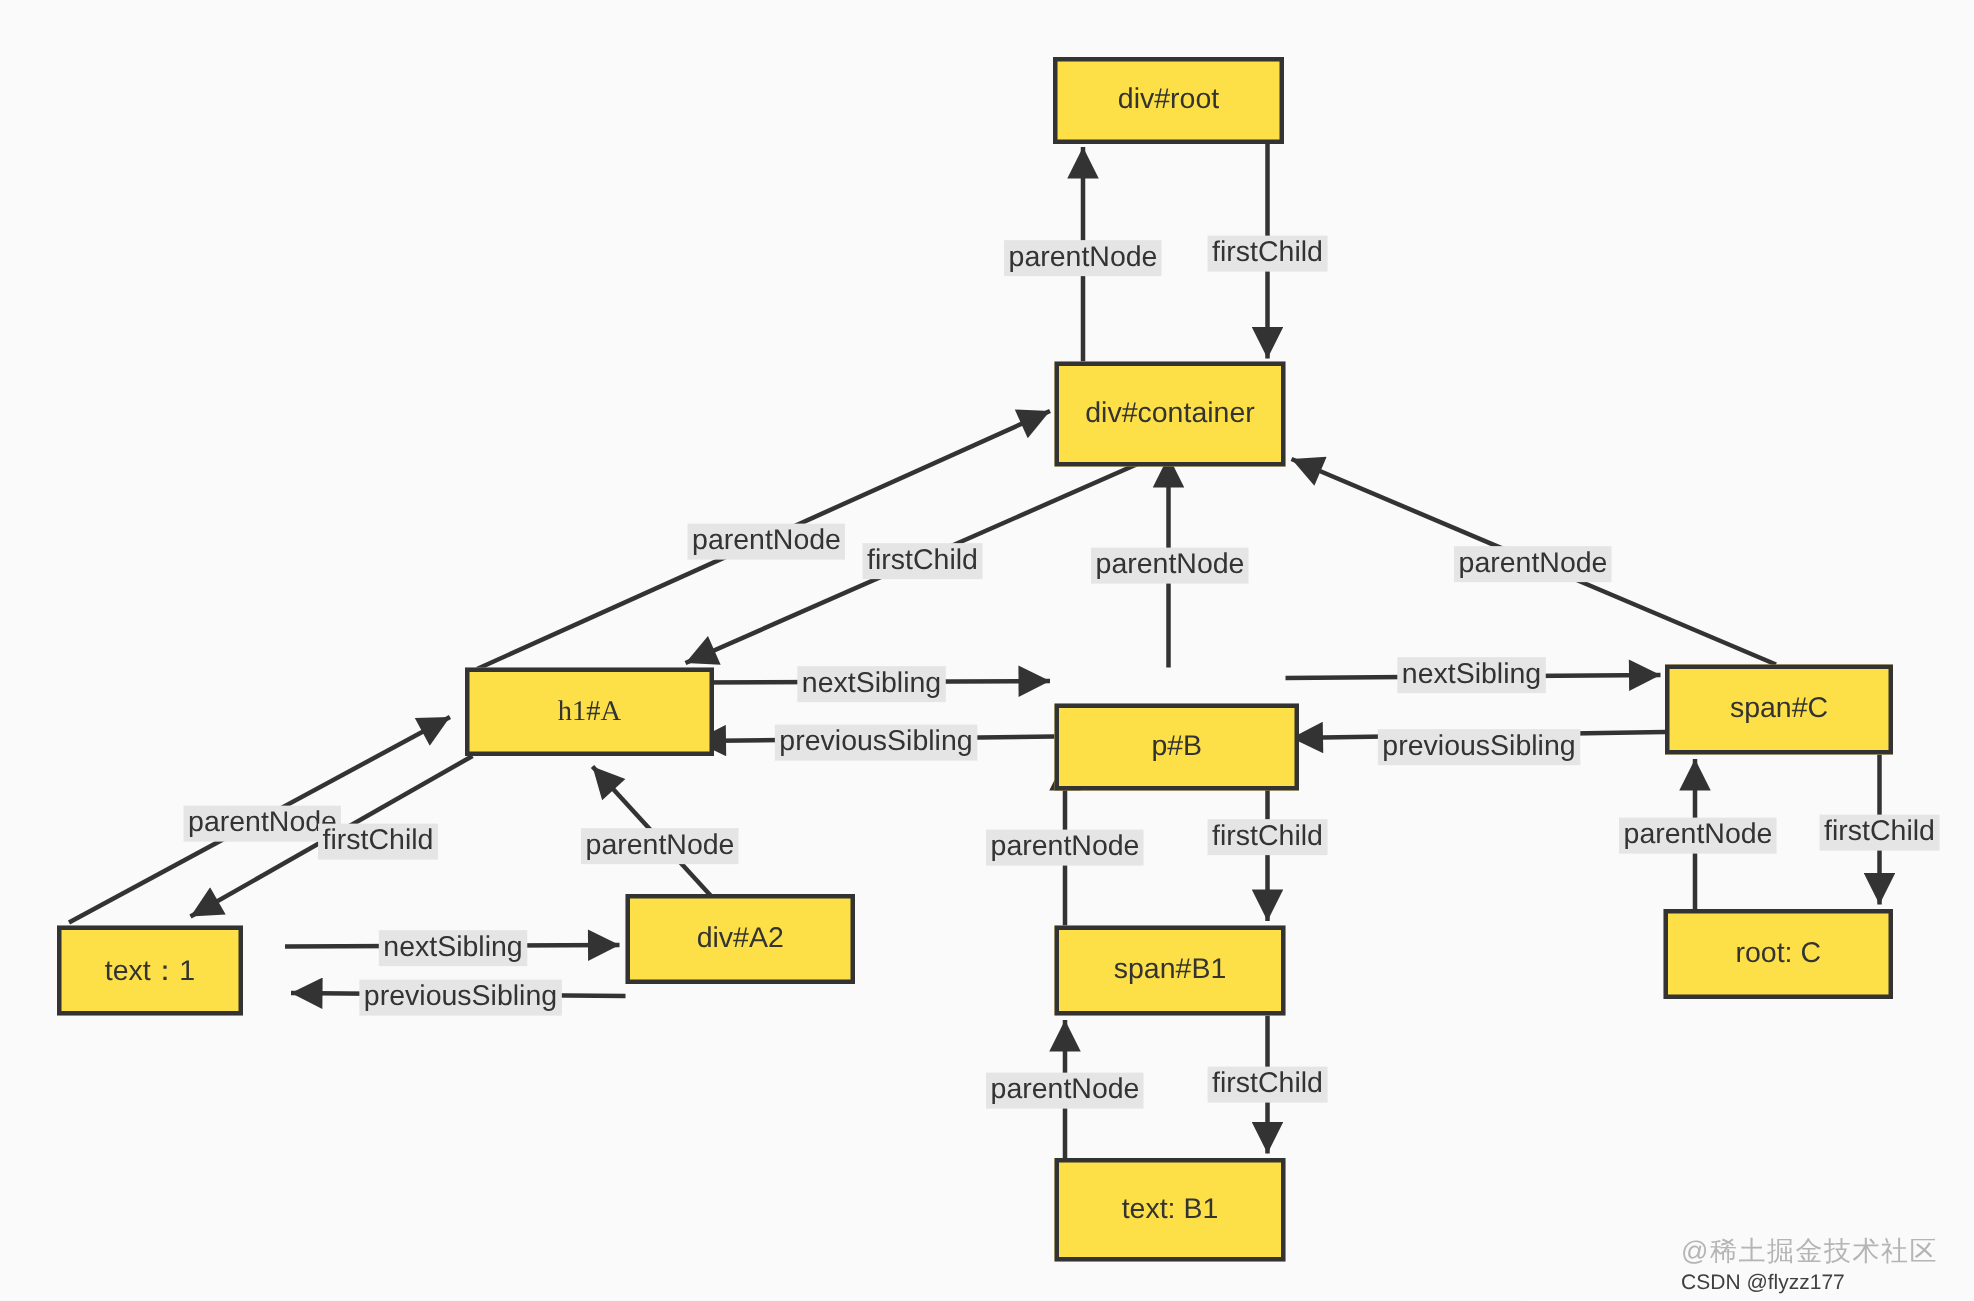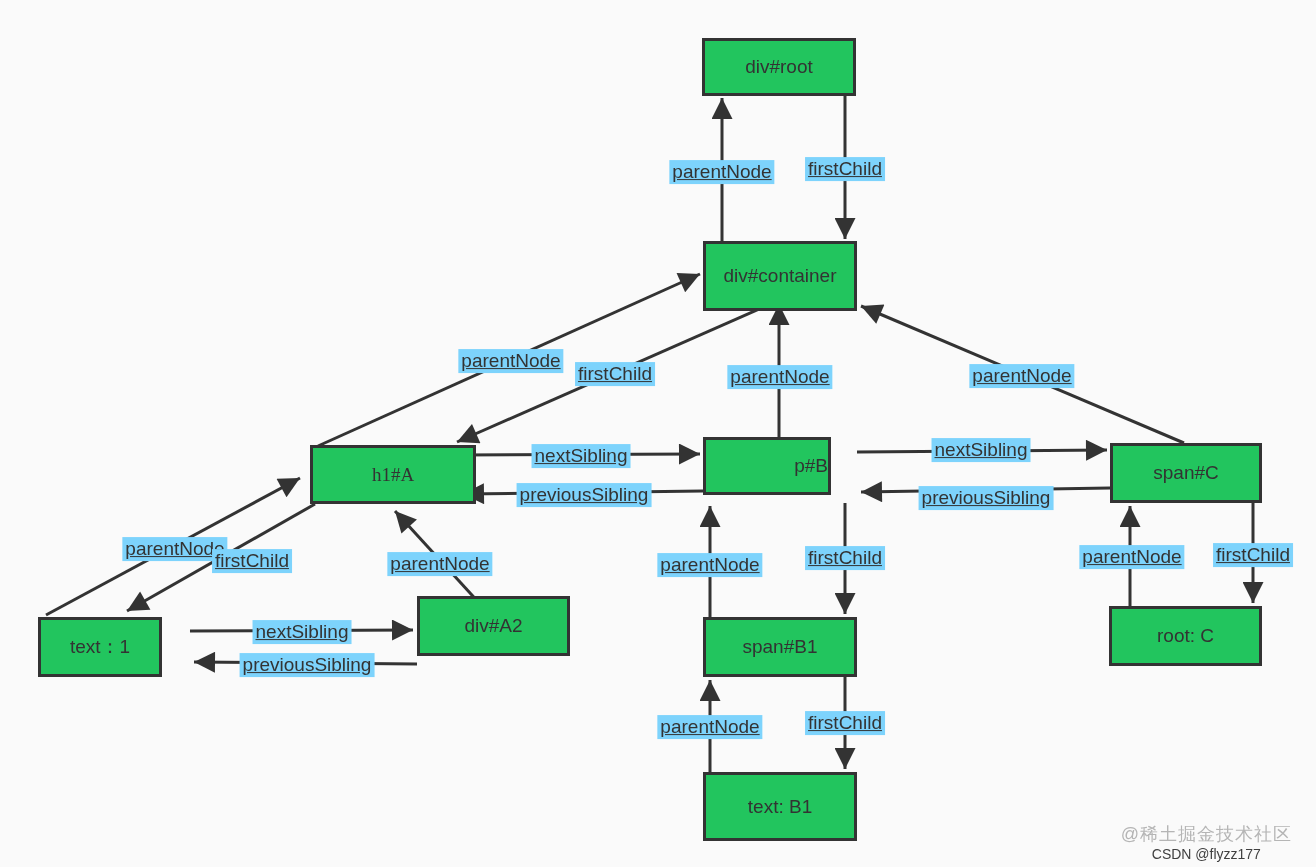--- a/index.html
+++ b/index.html
@@ -20,47 +20,46 @@
     left: 0; top: 0;
     z-index: 1;
   }
   .arrows line {
     stroke: #333333;
     stroke-width: 3;
   }
   .node {
     position: absolute;
     box-sizing: border-box;
-    background: #22c55e;
+    background: #fde047;
     border: 3px solid #333333;
     display: flex;
     align-items: center;
     justify-content: center;
     font-size: 19px;
     color: #333333;
     z-index: 2;
     white-space: nowrap;
   }
   .edge-label {
     position: absolute;
     transform: translate(-50%, -50%);
-    background: #7dd3fc;
+    background: #e5e5e5;
     padding: 1px 3px;
     font-size: 19px;
     color: #333333;
     white-space: nowrap;
     z-index: 3;
     line-height: 1.15;
-    text-decoration: underline;
   }
   .watermark {
     position: absolute;
     right: 24px;
     bottom: 4px;
-    text-align: center;
+    text-align: left;
     z-index: 4;
     line-height: 1.25;
   }
   .watermark .wm1 {
     font-size: 18px;
     color: #b5b5b5;
     letter-spacing: 1px;
   }
   .watermark .wm2 {
     font-size: 14px;
@@ -109,21 +108,21 @@
 
   <div class="node" style="left:702px; top:38px;  width:154px; height:58px;">
       <span>div#root</span>
     </div>
   <div class="node" style="left:703px; top:241px; width:154px; height:70px;">
       <span>div#container</span>
     </div>
   <div class="node" style="left:310px; top:445px; width:166px; height:59px;font-family:Liberation Serif, serif;">
       <span>h1#A</span>
     </div>
-  <div class="node" style="left:703px; top:437px; width:128px; height:58px;justify-content:flex-end;">
+  <div class="node" style="left:703px; top:469px; width:163px; height:58px;">
       <span>p#B</span>
     </div>
   <div class="node" style="left:1110px;top:443px; width:152px; height:60px;">
       <span>span#C</span>
     </div>
   <div class="node" style="left:38px;  top:617px; width:124px; height:60px;">
       <span>text：1</span>
     </div>
   <div class="node" style="left:417px; top:596px; width:153px; height:60px;">
       <span>div#A2</span>

